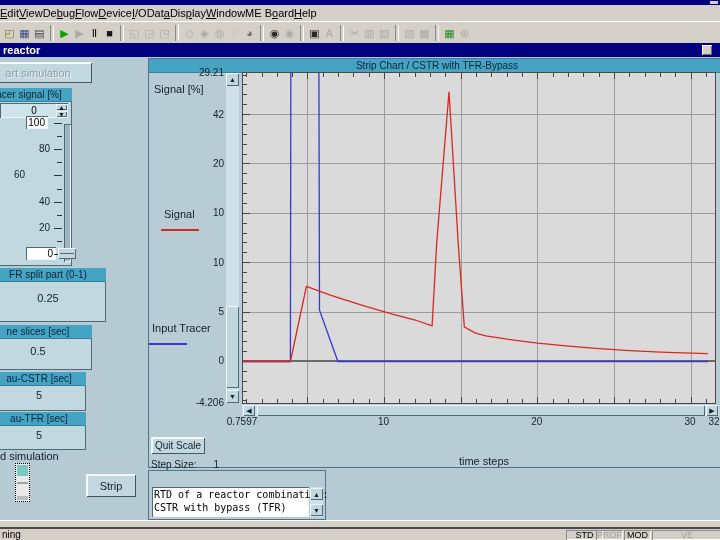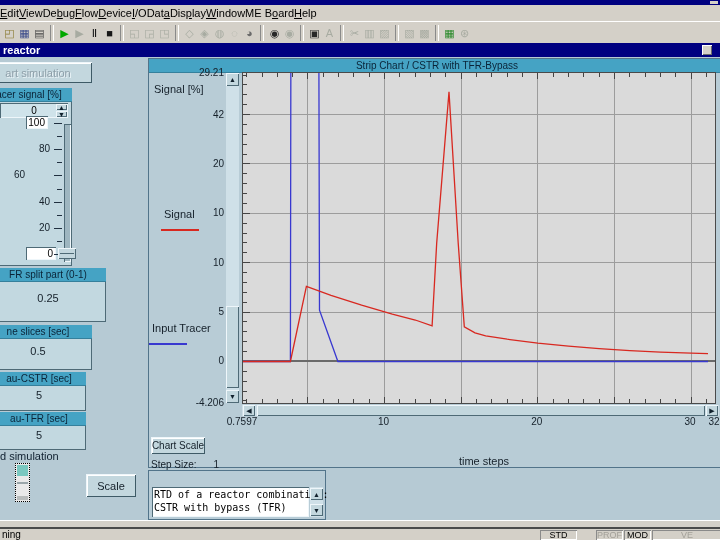--- a/index.html
+++ b/index.html
@@ -169,21 +169,21 @@
 
 <div class="abs" style="left:0;top:450px;font-size:11px;color:#102030">d simulation</div>
 
 <div class="abs" style="left:15px;top:463px;width:13px;height:37px;border:1px dotted #000;background:#e9e9e9">
   <div class="abs" style="left:1px;top:1px;right:1px;height:11px;background:#7ac8c0"></div>
   <div class="abs" style="left:1px;top:18px;right:1px;height:2px;background:#9aa6aa"></div>
   <div class="abs" style="left:1px;bottom:1px;right:1px;height:4px;background:#b9bdbd"></div>
 </div>
 
 <div class="abs btn" style="left:86px;top:474px;width:50px;height:23px">
-  <span>Scale</span>
+  <span>Strip</span>
 </div>
 
 <div class="abs chartwin">
   <div class="hdr">Strip Chart / CSTR with TFR-Bypass</div>
 
   <div class="abs" style="left:5px;top:24px;font-size:11px;color:#15202a">Signal [%]</div>
 
   <div id="legend">
       <div class="legtext" style="left: 15px; top: 149px;">Signal</div>
       <div class="legline" style="left: 12px; top: 170px; background: rgb(216, 40, 32);"></div>
@@ -329,21 +329,21 @@
 
   <div id="xlabels">
       <div class="xlab" style="left: 69px; top: 357px;">0.7597</div>
       <div class="xlab" style="left: 210.603px; top: 357px;">10</div>
       <div class="xlab" style="left: 363.848px; top: 357px;">20</div>
       <div class="xlab" style="left: 517.094px; top: 357px;">30</div>
       <div class="xlab" style="left: 541px; top: 357px;">32</div>
     </div>
 
   <div class="abs btn" style="left:2px;top:378px;width:54px;height:17px;font-size:10px">
-    <span>Chart Scale</span>
+    <span>Quit Scale</span>
   </div>
   <div class="abs" style="left:2px;top:400px;font-size:10px;color:#15202a">
     <span>Step Size:</span>
     <span style="margin-left:14px">1</span>
   </div>
   <div class="abs" style="left:285px;top:396px;width:100px;text-align:center;font-size:11px;color:#15202a">time steps</div>
 </div>
 
 <div class="abs notepad">
   <div class="abs sunken" style="left:3px;top:16px;width:157px;height:30px;background:#fff;padding:1px 2px;box-sizing:border-box">
@@ -353,18 +353,18 @@
   <div class="abs" style="left:161px;top:16px;width:13px;height:30px;background:#cfe0e8">
     <div class="abs sbtn" style="left:0;top:1px;width:13px;height:12px">▲</div>
     <div class="abs sbtn" style="left:0;bottom:1px;width:13px;height:12px">▼</div>
   </div>
 </div>
 
 <div class="abs grayband"></div>
 <div class="abs statusbar">
   <span class="abs" style="left:2px;top:0;line-height:11px;font-size:10px">ning</span>
   <div id="statusCells">
-      <div class="scell" style="left: 540px; width: 37px; top: 1px;">STD</div>
+      <div class="scell" style="left: 566px; width: 37px; top: 1px;">STD</div>
       <div class="scell dim" style="left: 596px; width: 27px; top: 1px;">PROF</div>
       <div class="scell" style="left: 624px; width: 27px; top: 1px;">MOD</div>
       <div class="scell dim" style="left: 652px; width: 70px; top: 1px;">VE</div>
     </div>
 </div>
 
 </body></html>

